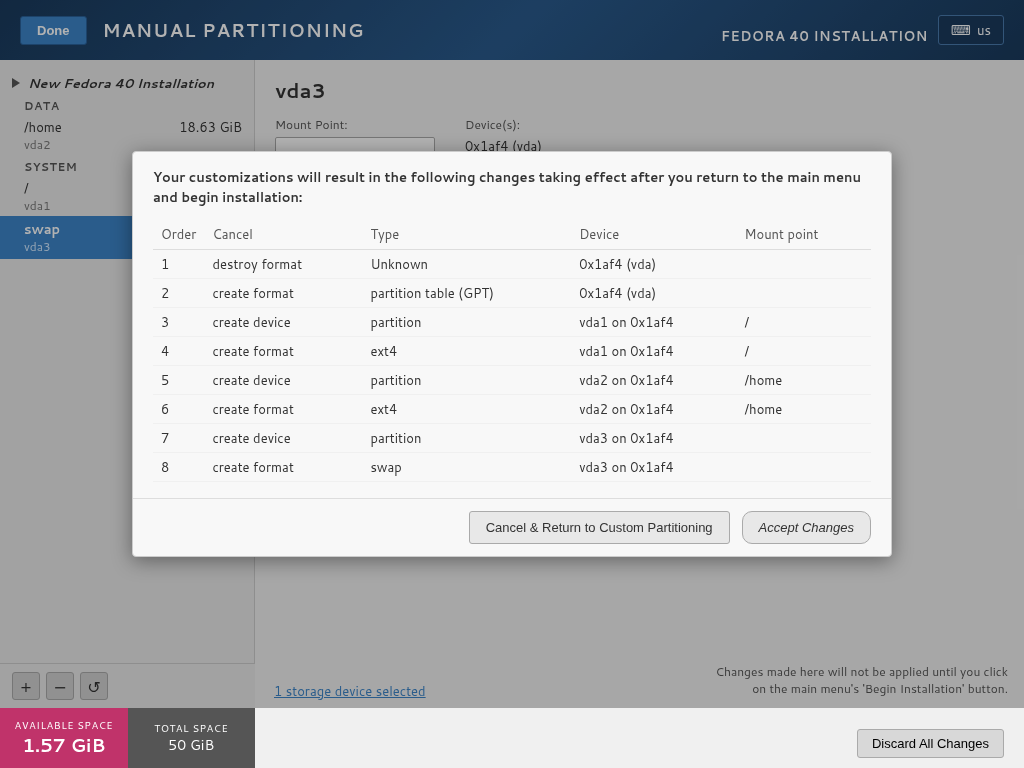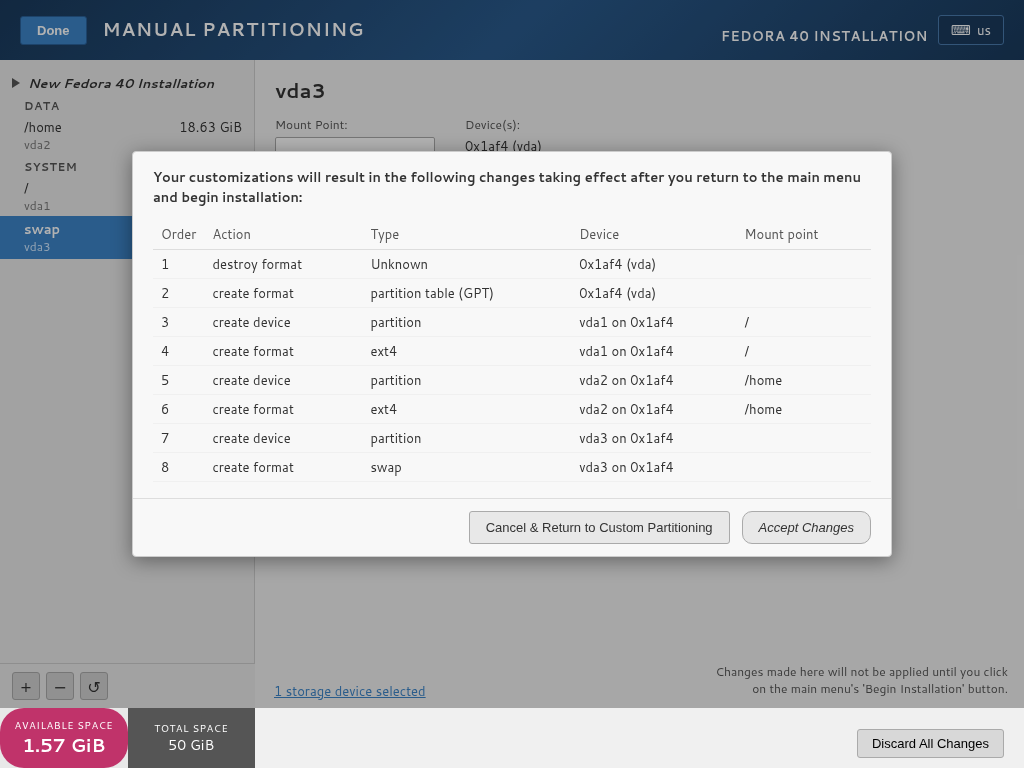--- a/index.html
+++ b/index.html
@@ -18,21 +18,21 @@
       display: flex;
       align-items: center;
       justify-content: space-between;
       background: linear-gradient(135deg, #1a3a5c 0%, #2a5a8c 50%, #1a3a5c 100%);
       height: 60px;
       padding: 0 20px;
       position: relative;
     }
     .top-header-left {
       display: flex;
-      align-items: flex-start;
+      align-items: center;
       gap: 16px;
     }
     .header-title {
       color: #fff;
       font-size: 18px;
       font-weight: bold;
       letter-spacing: 1px;
       text-transform: uppercase;
     }
     .done-button {
@@ -171,21 +171,20 @@
     }
     .space-bar-avail {
       background: #c0336a;
       flex: 1;
       display: flex;
       flex-direction: column;
       align-items: center;
       justify-content: center;
       color: #fff;
       font-size: 11px;
-      border-radius: 24px;
     }
     .space-bar-avail .space-label {
       font-size: 10px;
       letter-spacing: 0.5px;
       text-transform: uppercase;
     }
     .space-bar-avail .space-value {
       font-size: 18px;
       font-weight: bold;
     }
@@ -479,21 +478,21 @@
 </div>
 
 <div class="modal-overlay">
   <div class="modal">
     <div class="modal-body">
       <p class="modal-description">Your customizations will result in the following changes taking effect after you return to the main menu and begin installation:</p>
       <table class="changes-table">
         <thead>
           <tr>
             <th>Order</th>
-            <th>Action</th>
+            <th>Cancel</th>
             <th>Type</th>
             <th>Device</th>
             <th>Mount point</th>
           </tr>
         </thead>
         <tbody id="changes-tbody">
         <tr>
               <td class="order-col">1</td>
               <td class="action-destroy">destroy format</td>
               <td>Unknown</td>

